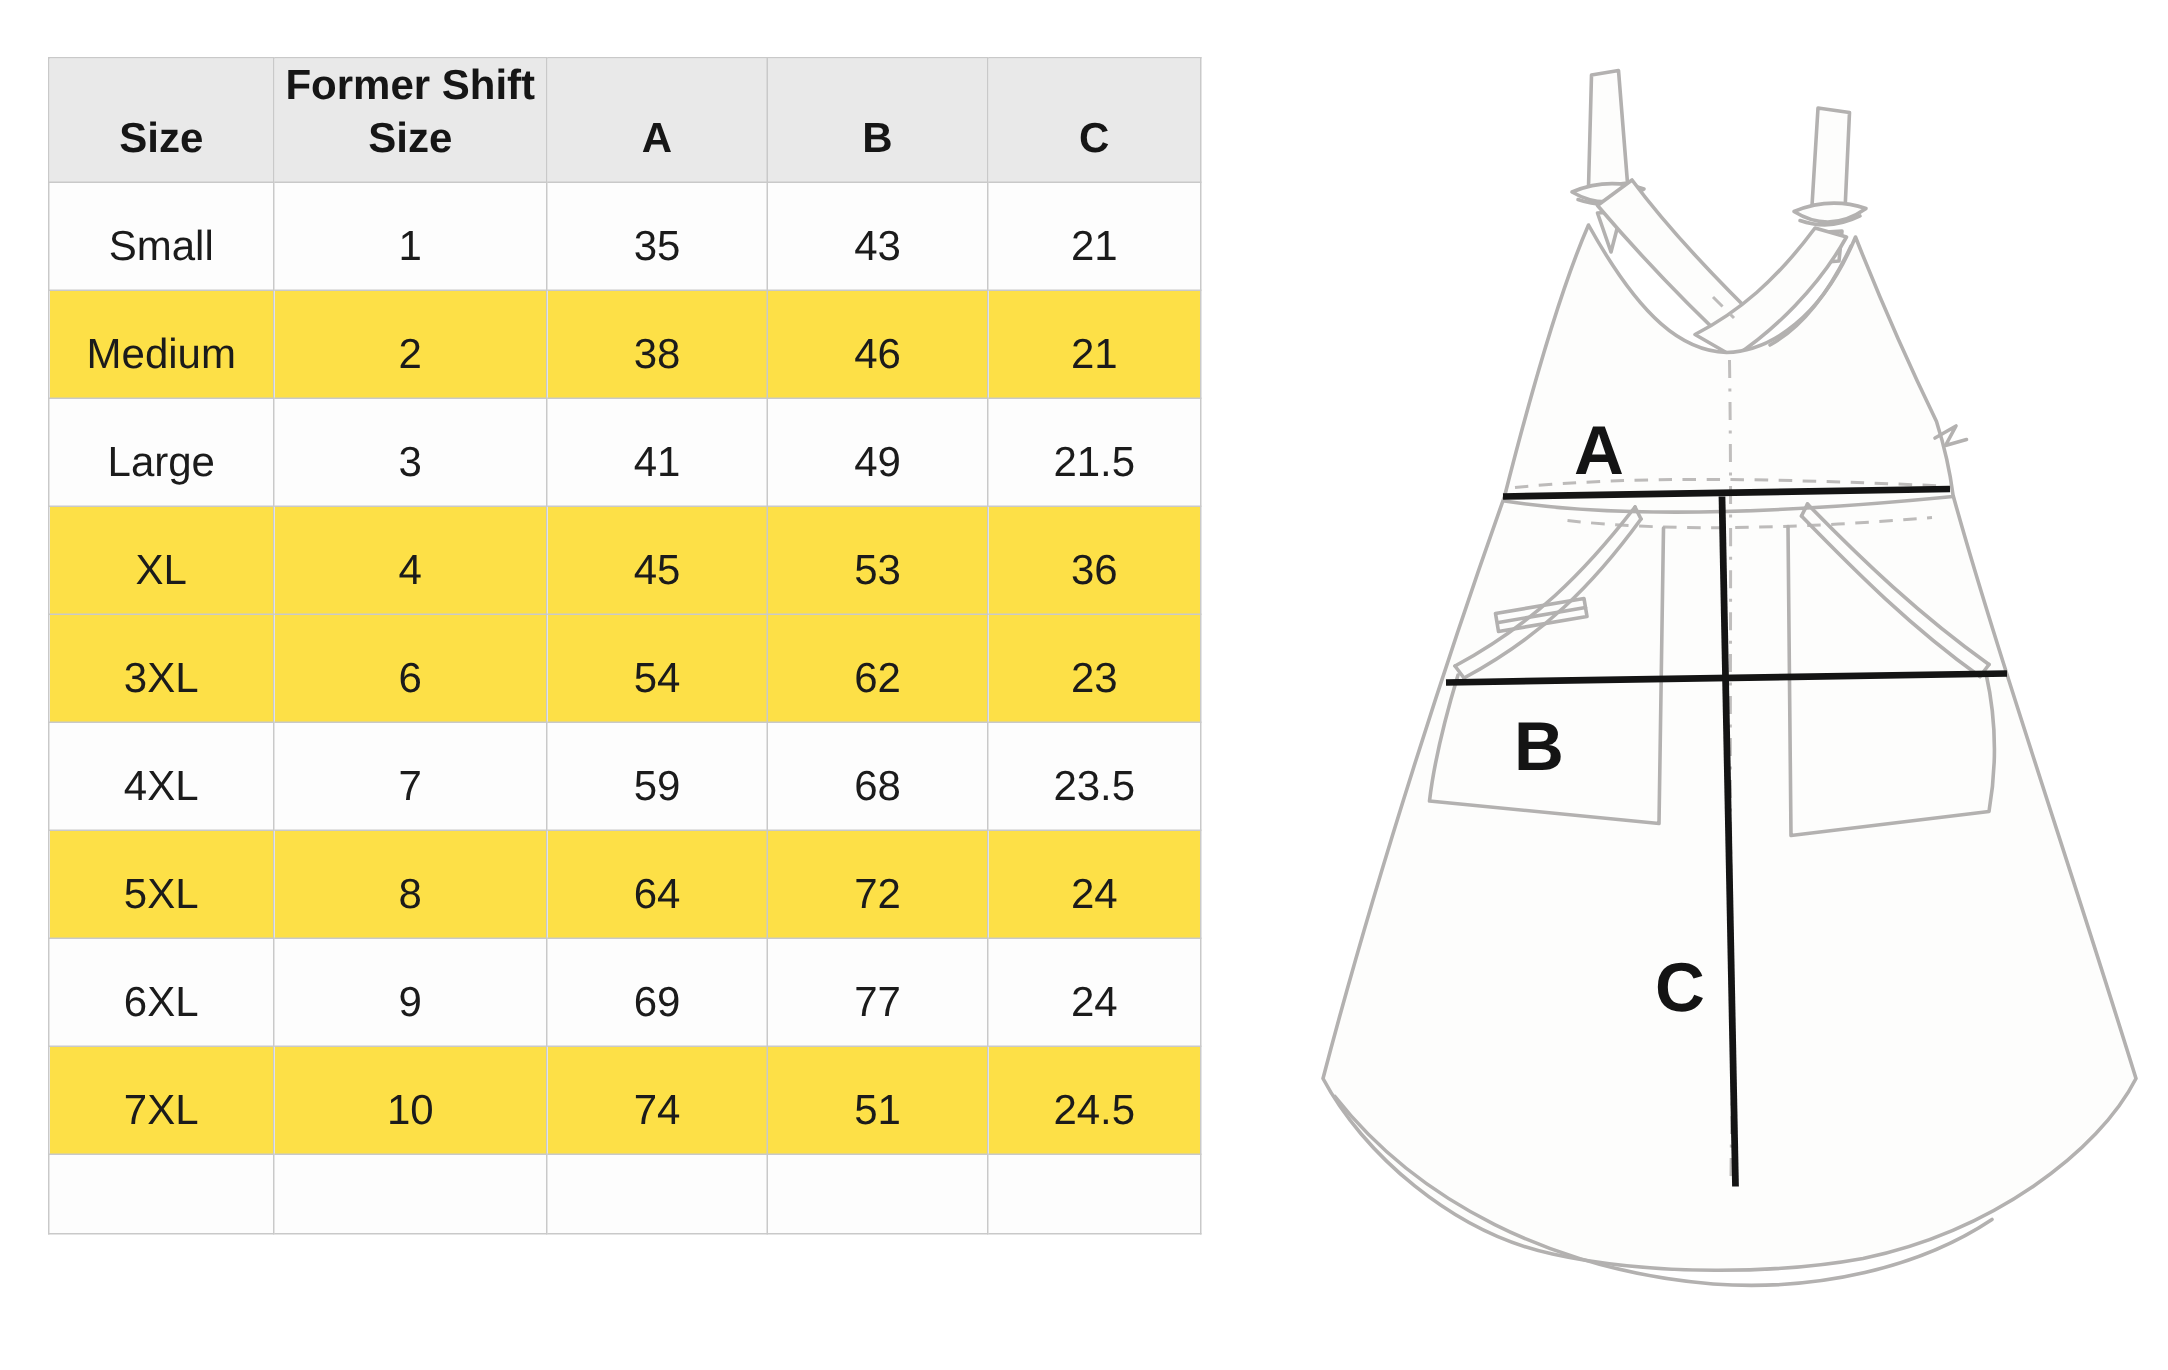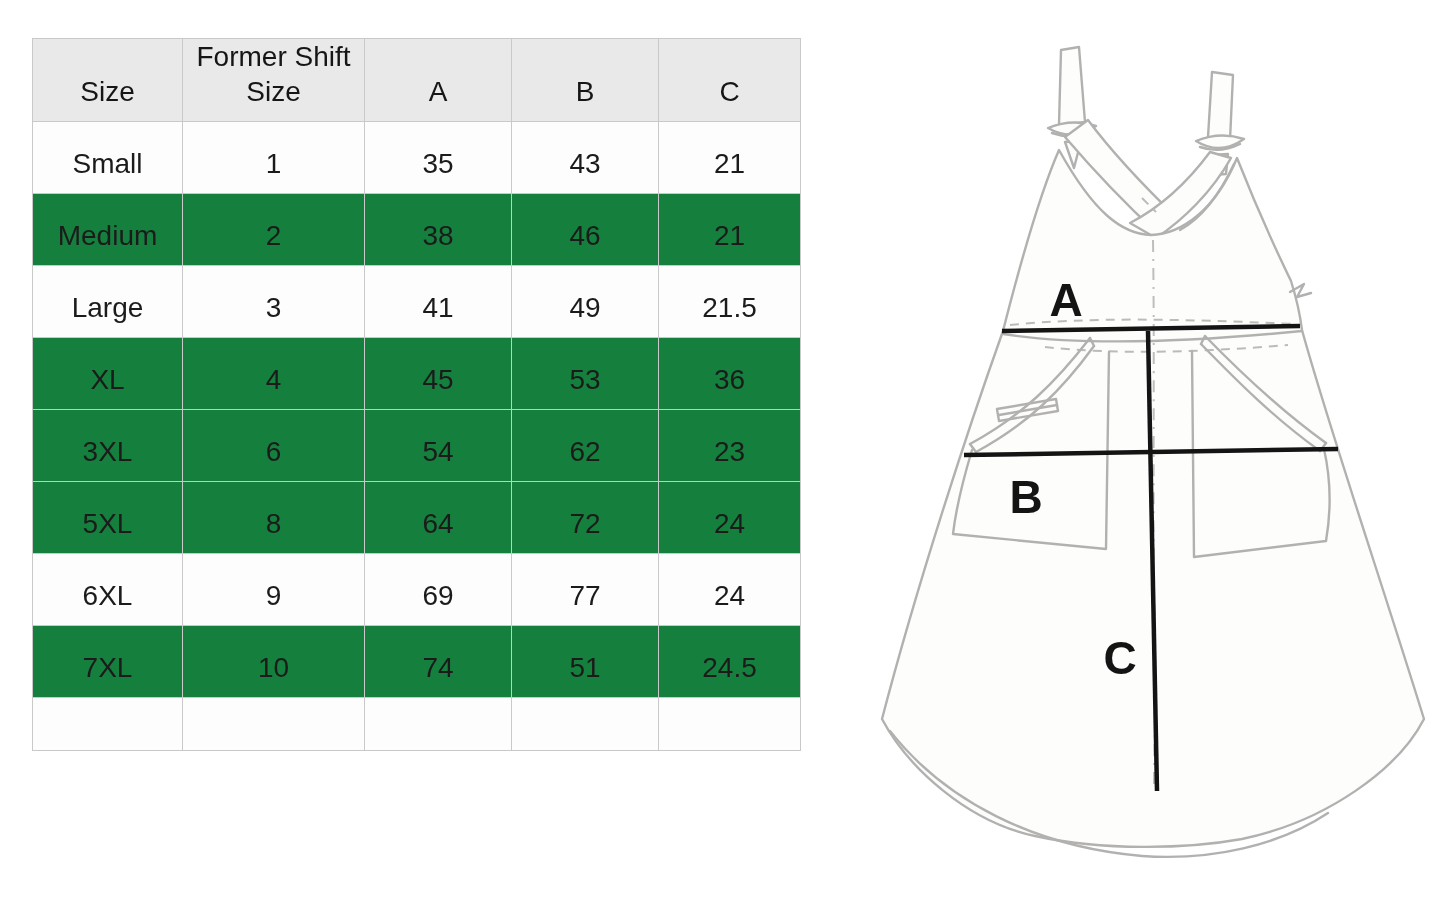--- a/index.html
+++ b/index.html
@@ -15,25 +15,25 @@
     vertical-align:bottom;
     padding:0 0 12px 0;
     font-size:28px;
     line-height:1.25;
     background:#fdfdfd;
     overflow:hidden;
   }
   table.size-chart th{
     height:61px;            
     background:#e9e9e9;
-    font-weight:normal;
+    font-weight:bold;
     color:#161616;
   }
   table.size-chart td{height:59px;text-align:center;}   
-  table.size-chart tr.alt td{background:#15803d;}
+  table.size-chart tr.alt td{background:#fde047;}
   table.size-chart tr.stub td{height:40px;background:#fdfdfd;}
 
   
   .diagram{position:absolute;left:860px;top:0;width:585px;height:913px;}
   .sketch{stroke:#b3b1b0;stroke-width:2.4;fill:none;stroke-linecap:round;stroke-linejoin:round;}
   .sketch-fill{stroke:#b3b1b0;stroke-width:2.4;fill:#fdfdfc;stroke-linejoin:round;}
   .sketch-dash{stroke:#bdbbba;stroke-width:2;fill:none;stroke-dasharray:9 7;}
   .seam-dash{stroke:#c0bebd;stroke-width:2;fill:none;stroke-dasharray:12 7 2 7;}
   .measure{stroke:#141414;stroke-width:4.5;fill:none;}
   .measure-label{font-family:"Liberation Sans", sans-serif;font-weight:bold;font-size:46px;fill:#141414;text-anchor:middle;}
@@ -89,20 +89,27 @@
             <td>45</td>
             <td>53</td>
             <td>36</td>
           </tr>
           <tr class="alt">
             <td>3XL</td>
             <td>6</td>
             <td>54</td>
             <td>62</td>
             <td>23</td>
+          </tr>
+          <tr>
+            <td>4XL</td>
+            <td>7</td>
+            <td>59</td>
+            <td>68</td>
+            <td>23.5</td>
           </tr>
           <tr class="alt">
             <td>5XL</td>
             <td>8</td>
             <td>64</td>
             <td>72</td>
             <td>24</td>
           </tr>
           <tr>
             <td>6XL</td>

